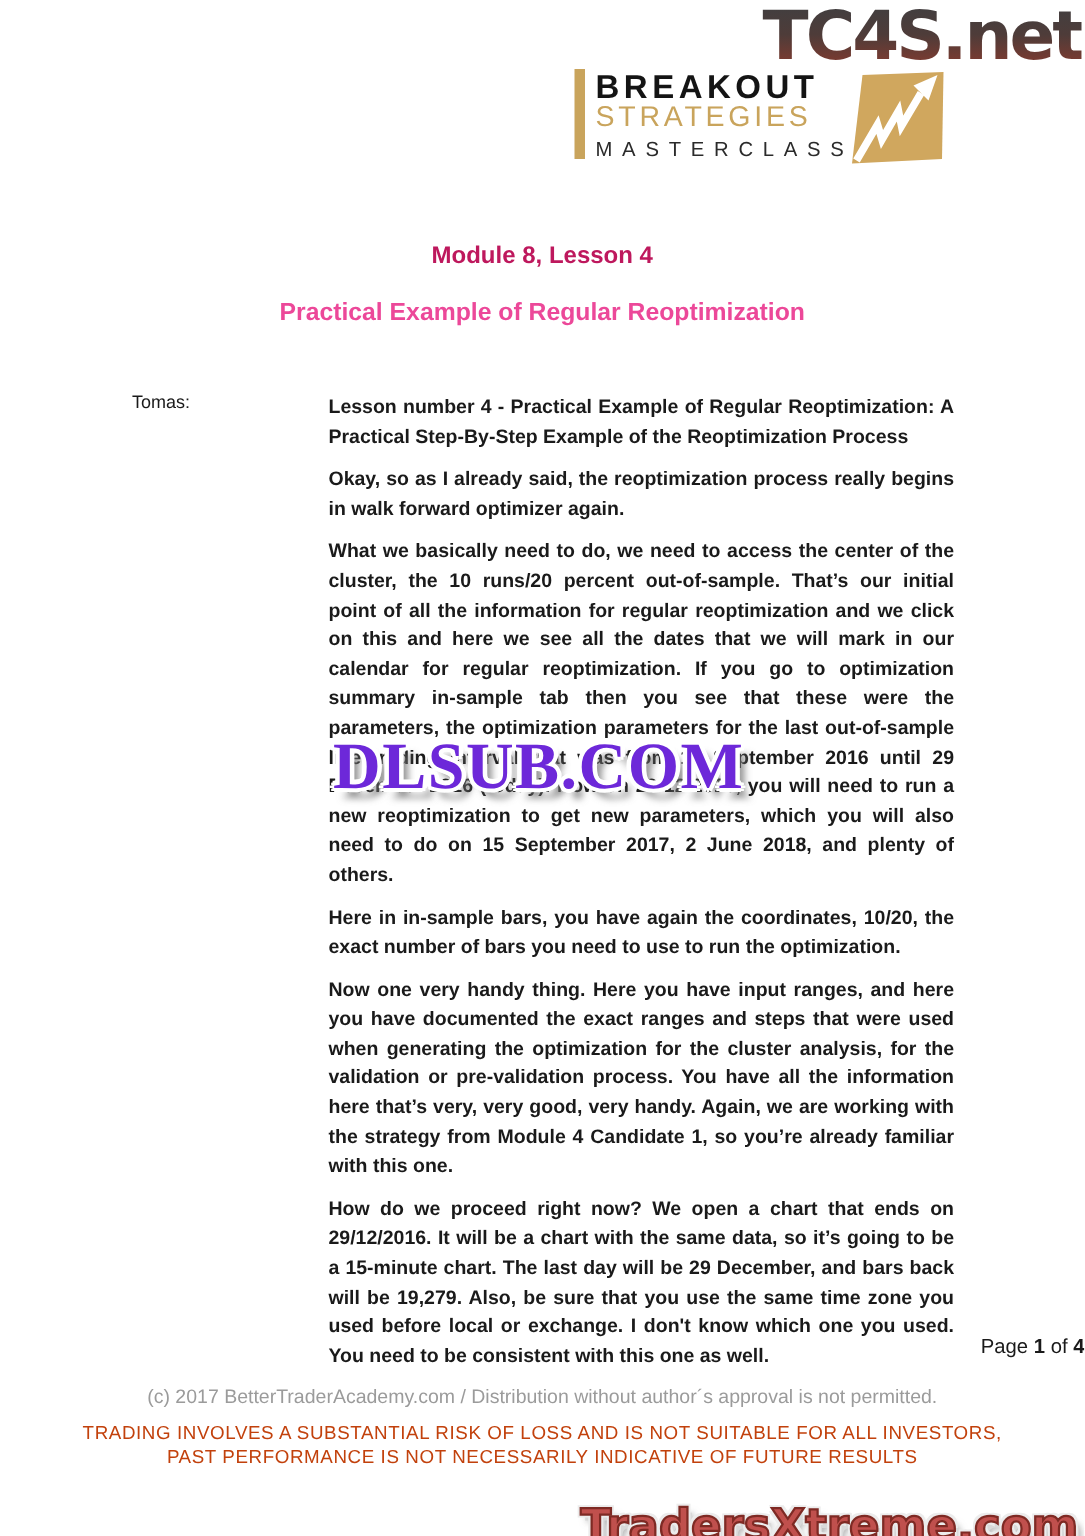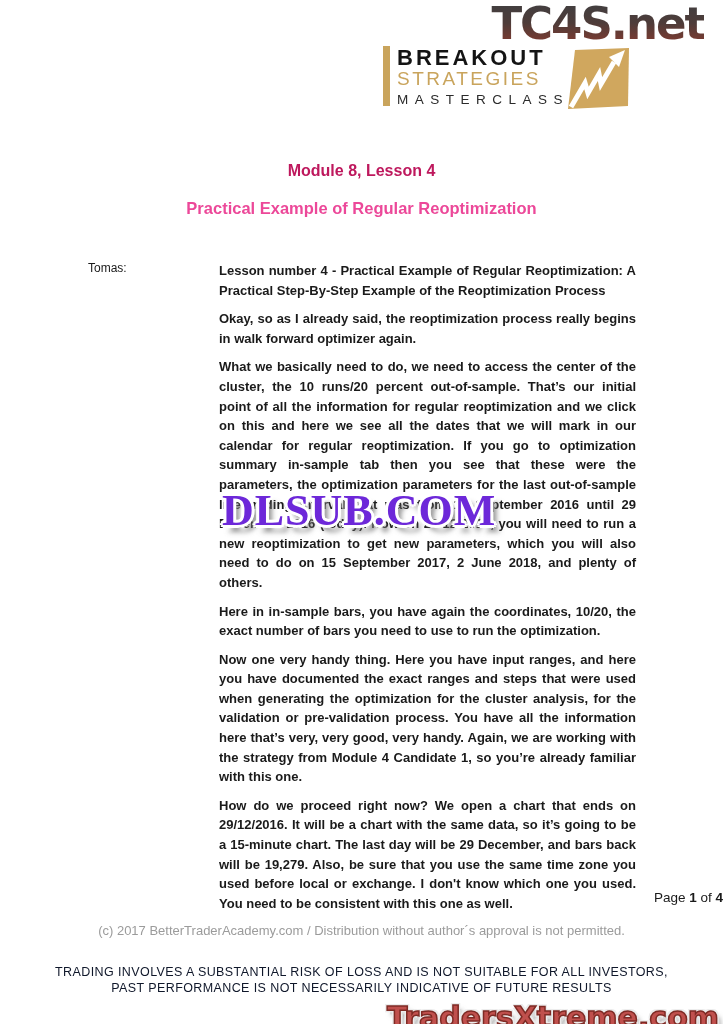--- a/index.html
+++ b/index.html
@@ -4,21 +4,21 @@
 <style>
   html,body { margin:0; padding:0; background:#ffffff; }
   .page {
     position:relative; width:723px; height:1024px; margin:0 auto;
     background:#ffffff; overflow:hidden;
     font-family:"Liberation Sans", sans-serif; color:#1a1a1a;
   }
 
   
   .tc4s {
-    position:absolute; top:0px; right:19px; z-index:6;
+    position:absolute; top:0px; right:2px; z-index:6;
     font-family:"DejaVu Sans", sans-serif; font-weight:bold;
     font-size:45px; letter-spacing:-2px; line-height:48px;
     color:#6b3430;
   }
   @supports (-webkit-background-clip: text) {
     .tc4s {
       background:linear-gradient(180deg,#3f3f41 0%,#4e3c39 48%,#8a3a2e 100%);
       -webkit-background-clip:text; background-clip:text;
       -webkit-text-fill-color:transparent;
     }
@@ -55,21 +55,21 @@
       6px 7px 5px rgba(110,110,110,0.75);
   }
 
   
   .pagenum { position:absolute; top:890px; left:0; width:100%; text-align:right;
              font-size:13.5px; color:#1a1a1a; }
   .pagenum b { font-weight:bold; }
   .copyright { position:absolute; top:923px; left:0; width:100%; text-align:center;
                font-size:13px; color:#9b9b9b; }
   .disclaimer { position:absolute; top:947px; left:0; width:100%; text-align:center;
-                font-size:12.5px; line-height:16px; color:#0f172a; letter-spacing:0.4px;margin-top:17px; }
+                font-size:12.5px; line-height:16px; color:#c2410c; letter-spacing:0.4px; }
 
   
   .txtreme {
     position:absolute; right:4px; top:980px; z-index:6;
     font-family:"DejaVu Sans", sans-serif; font-weight:bold;
     font-size:30px; line-height:36px; color:#c0504d;
     -webkit-text-stroke:1.5px #7e2a24;
     text-shadow: -2px -2px 0 #ececec, 2px -2px 0 #ececec, -2px 2px 0 #ececec,
                  3px 4px 0 #d9d9d9, 4px 5px 5px rgba(120,120,120,0.6);
     margin-top: 20px;

